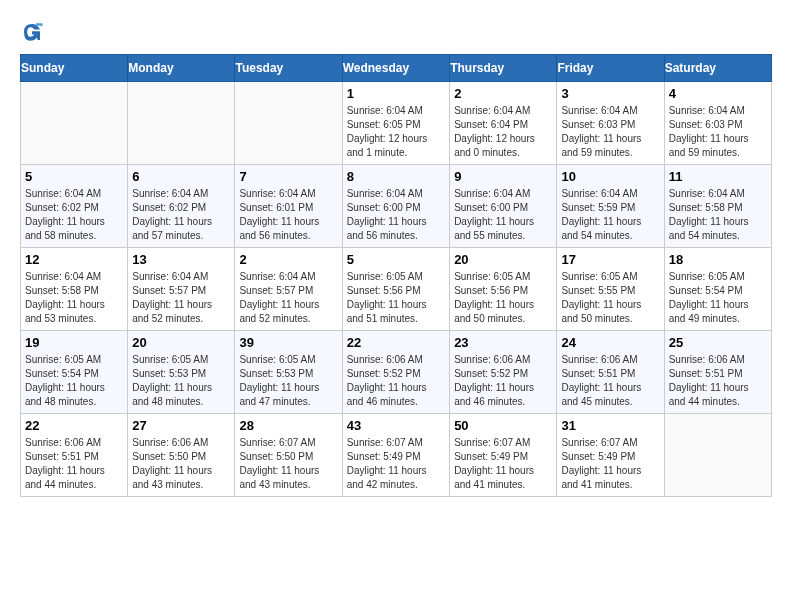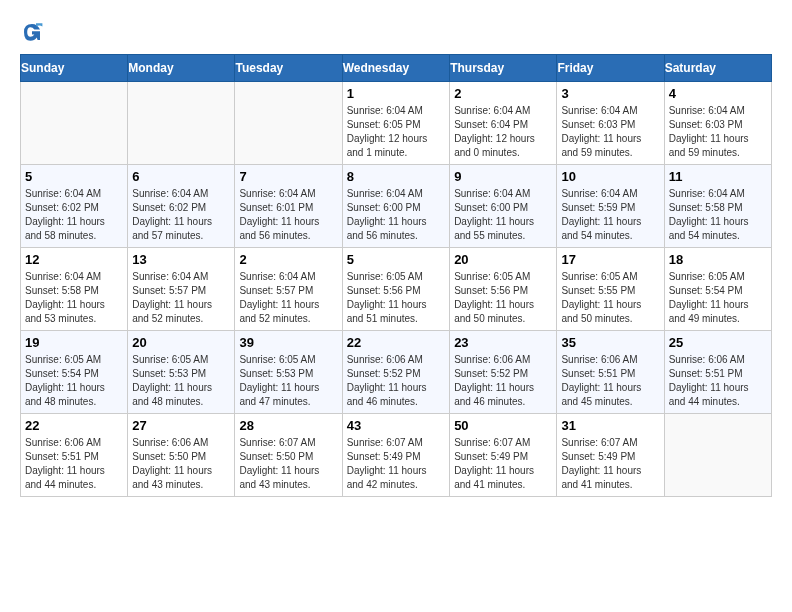--- a/index.html
+++ b/index.html
@@ -279,21 +279,21 @@
 and 46 minutes.</div>
         </td>
         <td>
           <div class="day-number">23</div>
           <div class="day-info" style="white-space: pre-line;">Sunrise: 6:06 AM
 Sunset: 5:52 PM
 Daylight: 11 hours
 and 46 minutes.</div>
         </td>
         <td>
-          <div class="day-number">35</div>
+          <div class="day-number">24</div>
           <div class="day-info" style="white-space: pre-line;">Sunrise: 6:06 AM
 Sunset: 5:51 PM
 Daylight: 11 hours
 and 45 minutes.</div>
         </td>
         <td>
           <div class="day-number">25</div>
           <div class="day-info" style="white-space: pre-line;">Sunrise: 6:06 AM
 Sunset: 5:51 PM
 Daylight: 11 hours

